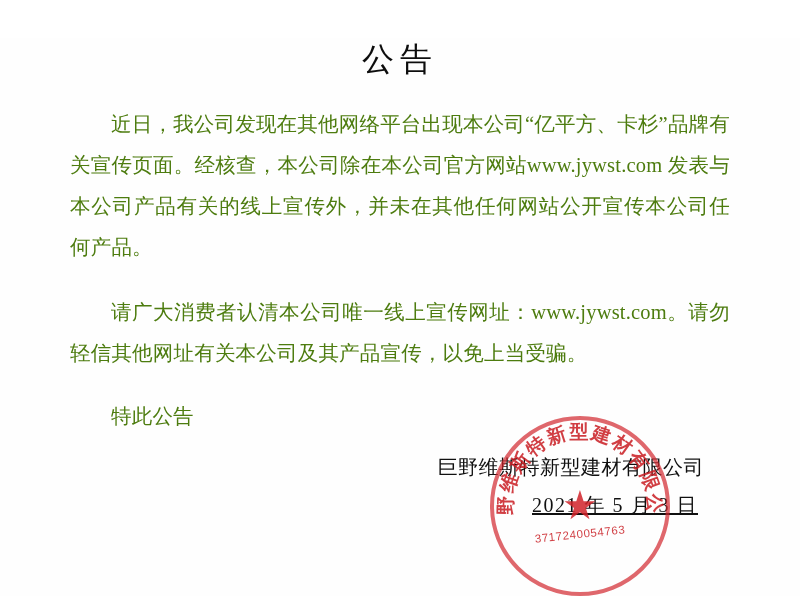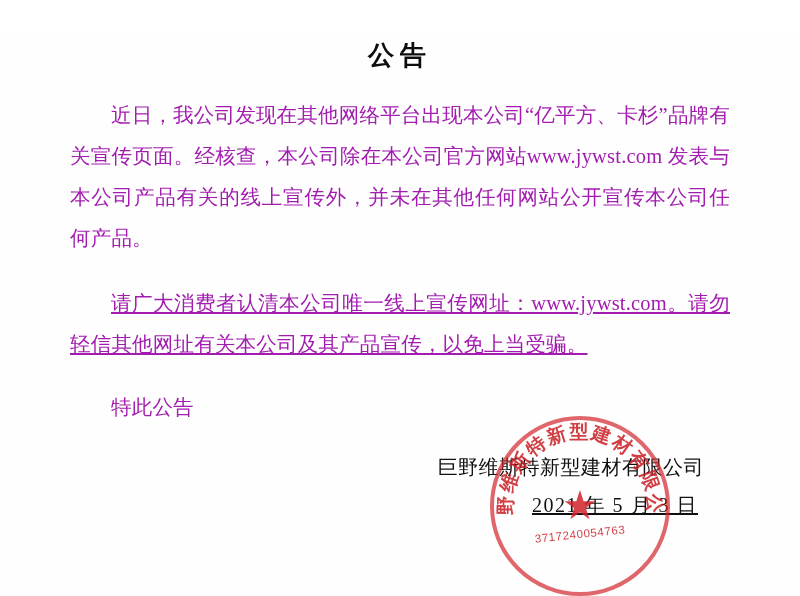--- a/index.html
+++ b/index.html
@@ -16,50 +16,49 @@
   }
   .page {
     position: relative;
     width: 800px;
     height: 596px;
     background: #fefefe;
     box-sizing: border-box;
   }
   .doc-title {
     text-align: center;
-    font-size: 26px;
-    font-weight: bold;
+    font-size: 32px;
+    font-weight: normal;
     letter-spacing: 6px;
     margin-top: 38px;
     margin-bottom: 6px;
     color: #0d0d0d;
     font-family: "Liberation Serif", "DejaVu Serif", serif;
   }
   .body-block {
     margin: 0 auto;
     width: 660px;
     padding-top: 16px;
   }
   .para {
     font-size: 20.5px;
     line-height: 41px;
-    color: #a21caf;
+    color: #4d7c0f;
     text-align: justify;
     margin: 0 0 6px 0;
     letter-spacing: 0.2px;
   }
   .para.indent {
     text-indent: 41px;
   }
   .para.spacer-top {
     margin-top: 22px;
   }
   .para.notice {
     margin-top: 24px;
-    text-decoration: underline;
   }
   .signature-block {
     position: absolute;
     right: 96px;
     top: 410px;
     text-align: right;
     font-size: 20px;
     line-height: 38px;
     color: #101010;
   }

